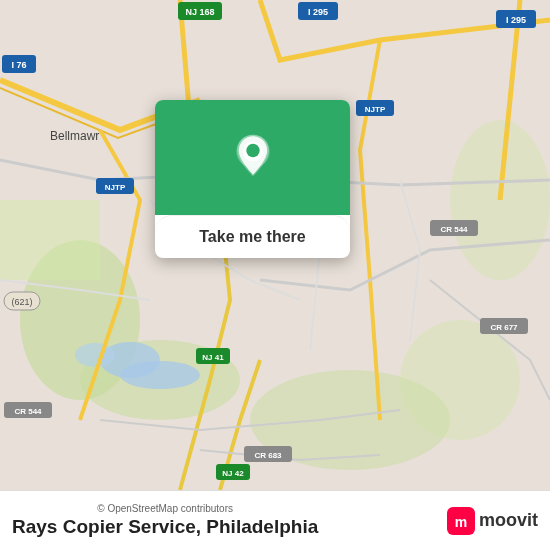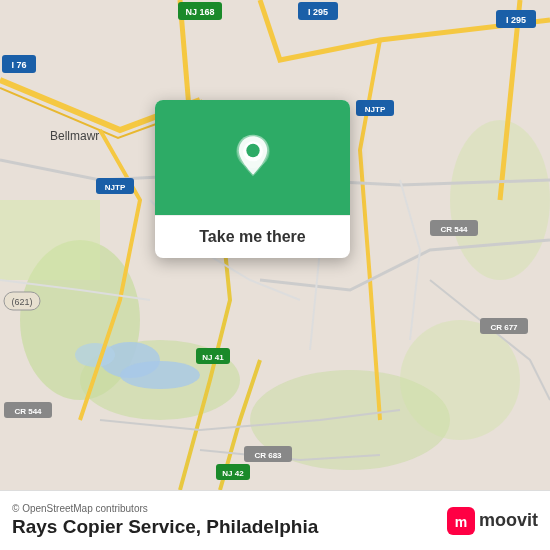--- a/index.html
+++ b/index.html
@@ -48,20 +48,21 @@
 
     #location-pin-icon {
       width: 50px;
       height: 50px;
     }
 
     #popup-button-area {
       padding: 12px 16px;
       text-align: center;
       border-top: 1px solid #eee;
+      border-radius: 17px;
     }
 
     #take-me-there-label {
       font-size: 16px;
       font-weight: 600;
       color: #333;
     }
 
     
     #bottom-bar {
@@ -89,20 +90,21 @@
     #moovit-text {
       font-size: 18px;
       font-weight: bold;
       color: #333;
       font-family: Arial, sans-serif;
     }
 
     #bottom-left {
       display: flex;
       flex-direction: column;
+      align-items: center;
     }
 
     #osm-credit {
       font-size: 10px;
       color: #666;
     }
 
     #place-name {
       font-size: 19px;
       font-weight: 600;

